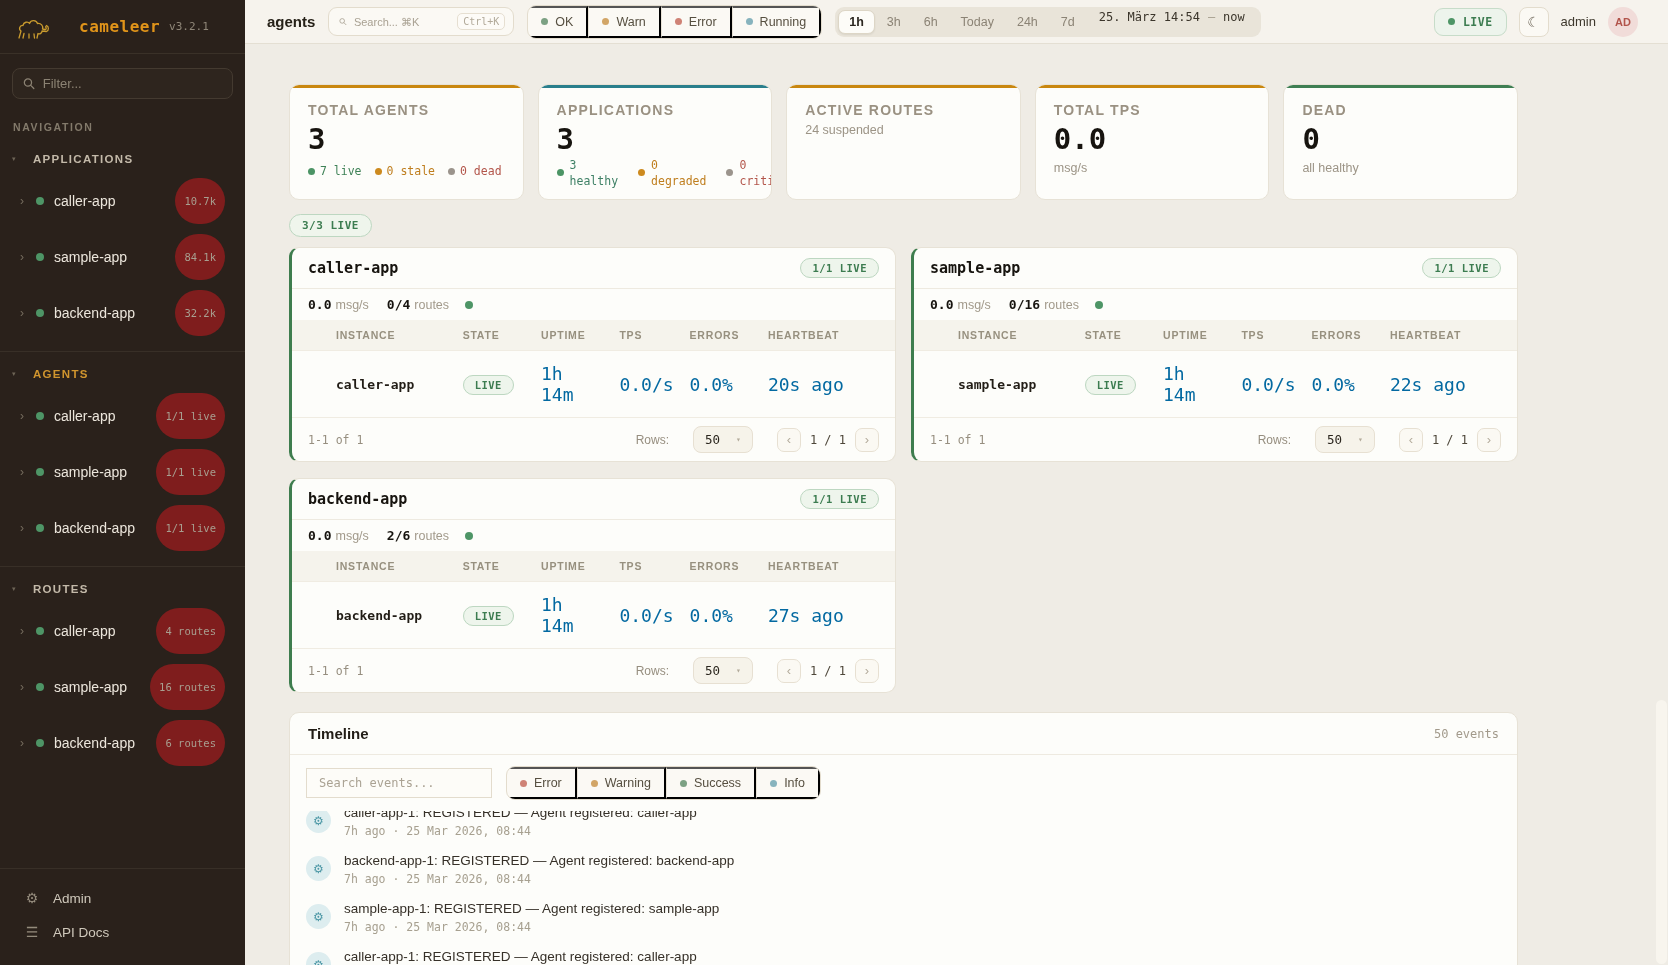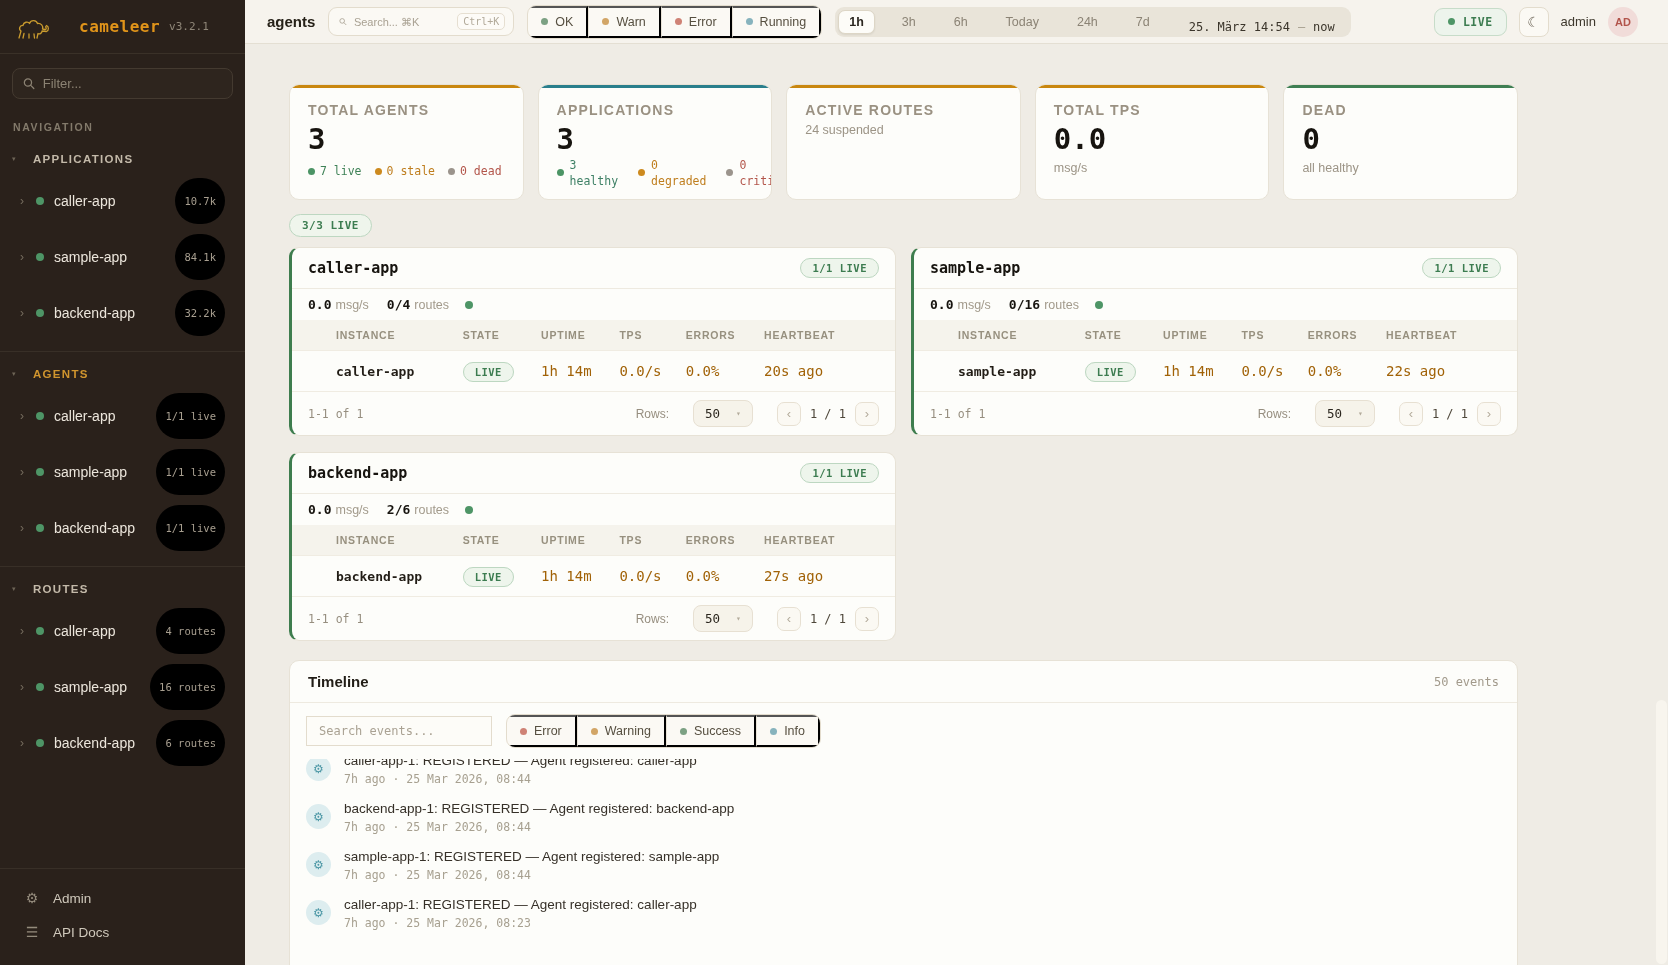--- a/index.html
+++ b/index.html
@@ -17,38 +17,38 @@
   .nav-label{font-size:10.5px;font-weight:bold;letter-spacing:1.6px;color:#837a6b;padding:18px 13px 4px}
   .side-section{padding:8px 0 10px}
   .side-section + .side-section{border-top:1px solid #382f27}
   .sec-header{display:flex;align-items:center;gap:11px;padding:8px 12px;cursor:pointer}
   .sec-caret{font-size:7px;color:#6e6557;width:10px}
   .sec-label{font-size:11.5px;font-weight:bold;letter-spacing:1.3px;color:#c3b9a9}
   .side-item{display:flex;align-items:center;padding:5px 20px;cursor:pointer;font-size:14px}
   .item-chev{color:#756c5e;font-size:12px;width:14px}
   .item-dot{width:8px;height:8px;border-radius:50%;margin:0 10px 0 2px}
   .item-label{color:#ece6dc;flex:1}
-  .item-badge{font-family:"DejaVu Sans Mono",monospace;font-size:10.5px;color:#a89f90;background:#000000;border-radius:999px;padding:17px 9px}
+  .item-badge{font-family:"DejaVu Sans Mono",monospace;font-size:10.5px;color:#a89f90;background:#7f1d1d;border-radius:999px;padding:17px 9px}
   .sidebar-footer{margin-top:auto;border-top:1px solid #382f27;padding:12px 0 16px}
   .foot-item{display:flex;align-items:center;gap:13px;padding:9px 24px;color:#cfc8bb;font-size:13.5px;cursor:pointer}
   .foot-icon{color:#948b7c;font-size:14px;width:16px;text-align:center}
 
   
   .right{flex:1;display:flex;flex-direction:column;height:100%;min-width:0}
   .topbar{height:44px;min-height:44px;background:#f6f3ed;border-bottom:1px solid #e4dfd3;display:flex;align-items:center;gap:13px;padding:0 30px 0 22px}
   .page-title{font-weight:bold;font-size:15px;color:#262118}
   .searchbox{display:flex;align-items:center;gap:7px;border:1px solid #e3dccd;background:#fbf9f4;border-radius:9px;padding:5px 8px 5px 10px;width:186px}
   .searchbox input{border:none;outline:none;background:transparent;font-size:11px;color:#15803d;width:100%;min-width:0}
   .searchbox input::placeholder{color:#a9a192}
   .kbd{font-family:"DejaVu Sans Mono",monospace;font-size:10px;color:#b2aa9a;border:1px solid #e6dfd1;border-radius:5px;padding:2px 5px;background:#fdfbf7;white-space:nowrap}
   .chip-group{display:flex;border:1px solid #e3dccd;border-radius:9px;background:#fbf9f4;overflow:hidden}
   .chip{display:flex;align-items:center;gap:7px;padding:7px 13px;font-size:12.5px;color:#564f40;border-left:1px solid #e9e3d6;cursor:pointer;background:transparent;white-space:nowrap}
   .chip:first-child{border-left:none}
   .dot{width:7px;height:7px;border-radius:50%;flex:none}
-  .seg{display:flex;align-items:flex-end;background:#e9e4d9;border-radius:9px;padding:3px;gap:16px}
+  .seg{display:flex;align-items:flex-start;background:#e9e4d9;border-radius:9px;padding:3px;gap:1px}
   .seg-item{font-size:12.5px;color:#8b8375;padding:5px 11px;border-radius:7px;cursor:pointer;white-space:nowrap}
   .seg-item.active{background:#fdfcf8;border:1px solid #ddd6c6;color:#2c2720;font-weight:bold;box-shadow:0 1px 2px rgba(0,0,0,.07);padding:4px 10px}
   .seg-date{display:flex;gap:8px;align-items:center;margin:0 13px 0 12px;font-family:"DejaVu Sans Mono",monospace;font-size:12px;color:#3b352b;white-space:nowrap}
   .seg-sep{color:#a49c8c}
   .top-right{margin-left:auto;display:flex;align-items:center;gap:12px}
   .live-badge{display:flex;align-items:center;gap:8px;border:1px solid #c7dcc9;background:#edf4ec;border-radius:9px;padding:6px 13px;font-family:"DejaVu Sans Mono",monospace;font-size:11.5px;font-weight:bold;color:#3c7c50;letter-spacing:.5px;cursor:pointer}
   .moon-btn{width:30px;height:30px;border:1px solid #e3dccd;background:#fbf9f4;border-radius:8px;color:#6f675a;font-size:14px;display:flex;align-items:center;justify-content:center;cursor:pointer}
   .username{font-size:13px;color:#3e382d}
   .avatar{width:30px;height:30px;border-radius:50%;background:#f1dcd9;color:#b2544b;font-size:11px;font-weight:bold;display:flex;align-items:center;justify-content:center;cursor:pointer}
 
@@ -76,21 +76,21 @@
   .small-live{font-family:"DejaVu Sans Mono",monospace;font-size:10.5px;font-weight:bold;color:#3c7c50;border:1px solid #bdd7c1;background:#eef5ec;border-radius:999px;padding:3px 11px;letter-spacing:.5px}
   .panel-stats{display:flex;align-items:center;padding:8px 16px}
   .pv{font-family:"DejaVu Sans Mono",monospace;font-weight:bold;font-size:13px;color:#17140f;margin-right:4px}
   .pu{font-size:12.5px;color:#a29a8b}
   .pgap{width:18px}
   .stats-dot{width:8px;height:8px;border-radius:50%;margin-left:16px}
   table{width:100%;border-collapse:collapse}
   thead th{background:#f5f3ec;font-size:10.5px;font-weight:bold;letter-spacing:.8px;color:#97907f;text-align:left;padding:9px 8px}
   tbody td{padding:12px 8px;border-top:1px solid #f0ece2}
   td.inst{font-family:"DejaVu Sans Mono",monospace;font-weight:bold;font-size:13px;color:#221d16}
-  td.mval{font-family:"DejaVu Sans Mono",monospace;font-size:14px;color:#a16207}
+  td.mval{font-family:"DejaVu Sans Mono",monospace;font-size:18px;color:#0369a1}
   .row-dot{width:8px;height:8px;border-radius:50%;margin-left:9px}
   .panel-foot{display:flex;align-items:center;padding:8px 16px;border-top:1px solid #f0ece2}
   .foot-range{font-family:"DejaVu Sans Mono",monospace;font-size:11.5px;color:#968e7f}
   .foot-right{margin-left:auto;display:flex;align-items:center;gap:24px}
   .rows-label{font-size:12px;color:#968e7f}
   .rows-select{display:flex;align-items:center;gap:16px;border:1px solid #e7e0d2;background:#f6f3ea;border-radius:8px;padding:5px 11px;font-family:"DejaVu Sans Mono",monospace;font-size:12.5px;color:#2b261e;cursor:pointer}
   .rows-caret{font-size:8px;color:#b3ab9b}
   .pager{display:flex;align-items:center;gap:9px}
   .pg-btn{width:24px;height:24px;border:1px solid #e7e0d2;background:#fbf9f3;border-radius:7px;color:#b3ab9b;display:flex;align-items:center;justify-content:center;font-size:13px;cursor:pointer}
   .pg-info{font-family:"DejaVu Sans Mono",monospace;font-size:12px;color:#4e473a}

